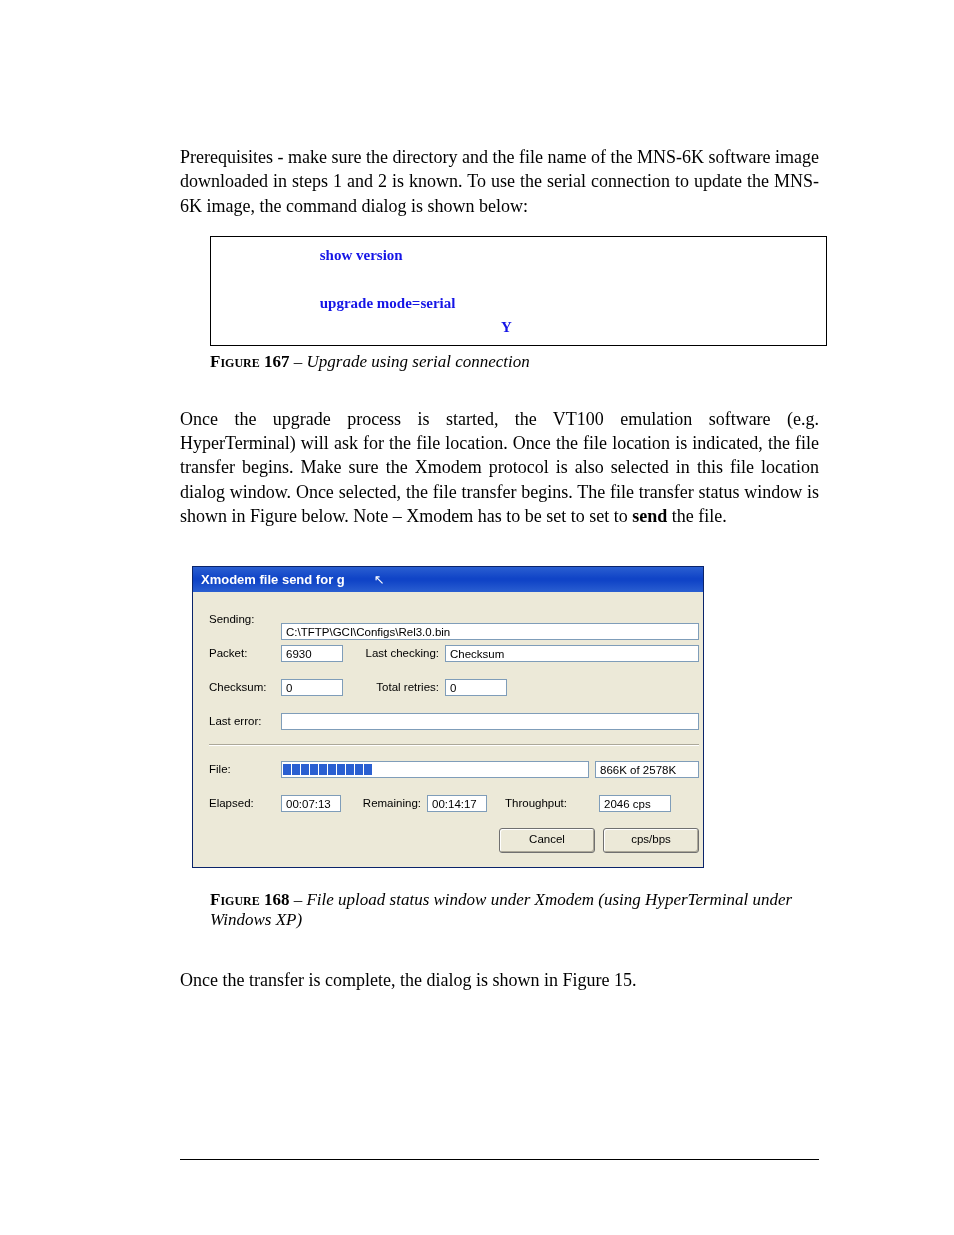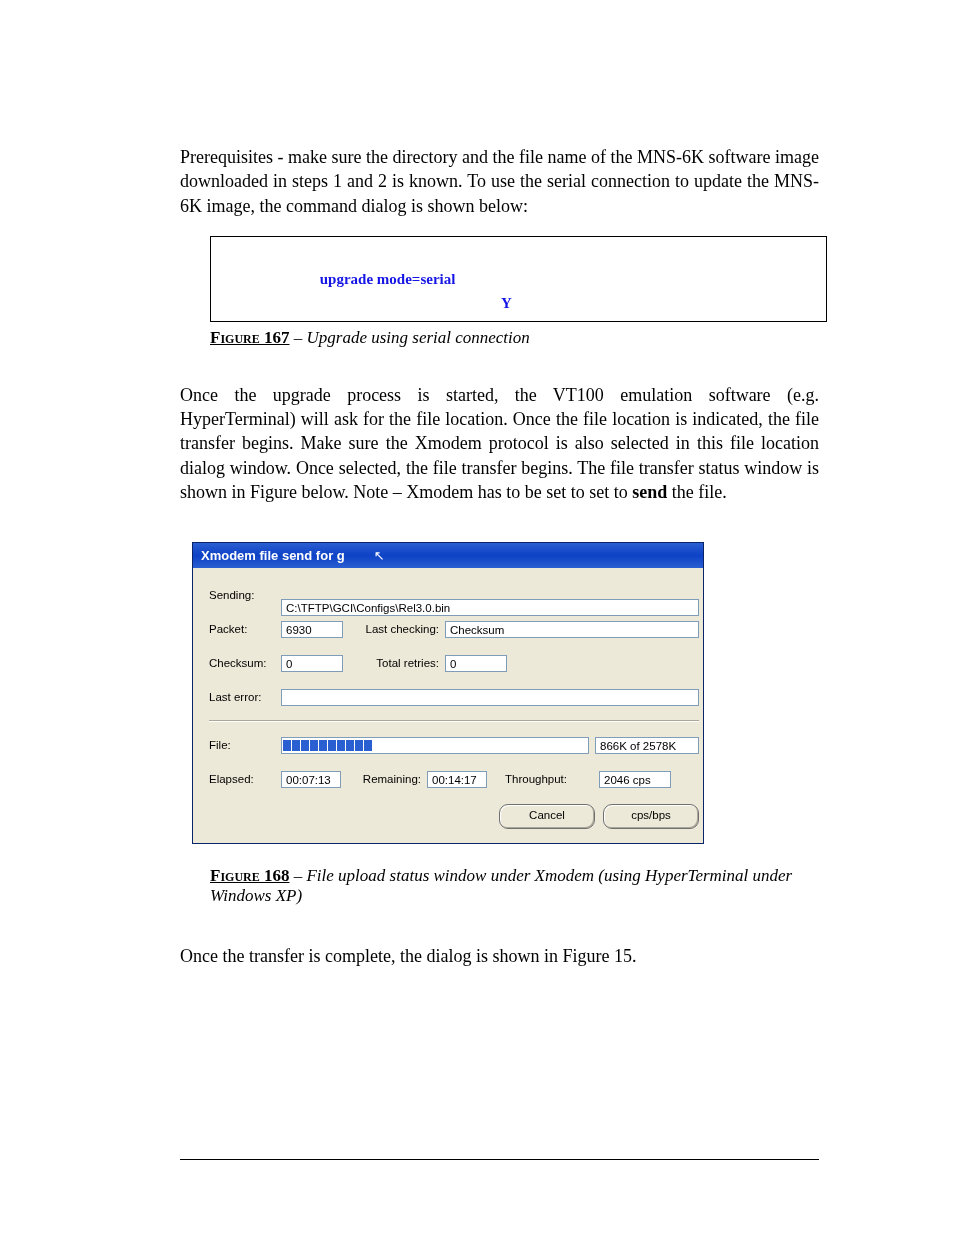--- a/index.html
+++ b/index.html
@@ -43,21 +43,20 @@
     font-weight: bold;
   }
   .fig-caption {
     font-size: 17px;
     margin: 4px 0 0 30px;
     font-family: Georgia, serif;
   }
   .fig-caption .fig-label {
     font-variant: small-caps;
     font-weight: bold;
-    text-decoration: underline;
   }
   .fig-caption .italic {
     font-style: italic;
   }
   .fig-caption.caption2 {
     width: 600px;
   }
   .spacer-sm { height: 35px; }
   .spacer-md { height: 20px; }
 
@@ -141,21 +140,21 @@
 
   .btn-row {
     display: flex;
     justify-content: flex-end;
     gap: 8px;
     margin-top: 14px;
   }
   .btn {
     background: #ece9d8;
     border: 1px solid #707070;
-    border-radius: 9px;
+    border-radius: 3px;
     height: 23px;
     min-width: 70px;
     padding: 0 12px;
     font-family: Tahoma, Arial, sans-serif;
     font-size: 11.5px;
     line-height: 21px;
     text-align: center;
     box-shadow: inset 1px 1px 0 #fff, inset -1px -1px 0 #aca899;
   }
   .divider {
@@ -172,20 +171,21 @@
   }
 </style>
 </head>
 <body>
 
 <div class="page">
 
   <p class="para justify">Prerequisites - make sure the directory and the file name of the MNS-6K software image downloaded in steps 1 and 2 is known. To use the serial connection to update the MNS-6K image, the command dialog is shown below:</p>
 
   <div class="code-box">
+    <div><span style="visibility:hidden">Magnum6K25# </span><span class="blue">show version</span></div>
     <div style="visibility:hidden">Build 3.0 May 5 2005 18:20:24</div>
     <div><span style="visibility:hidden">Magnum6K25# </span><span class="blue">upgrade mode=serial</span></div>
     <div style="text-align:left"><span style="visibility:hidden">Upgrading will Application. ['Y' or 'N'] &nbsp;&nbsp;&nbsp;&nbsp;&nbsp;&nbsp;&nbsp;&nbsp;&nbsp;&nbsp;&nbsp;</span><span class="blue-y">Y</span></div>
   </div>
 
   <div class="fig-caption">
     <span class="fig-label">Figure 167</span><span class="italic"><span> – </span><span>Upgrade using serial connection</span></span>
   </div>
 
   <div class="spacer-sm"></div>

